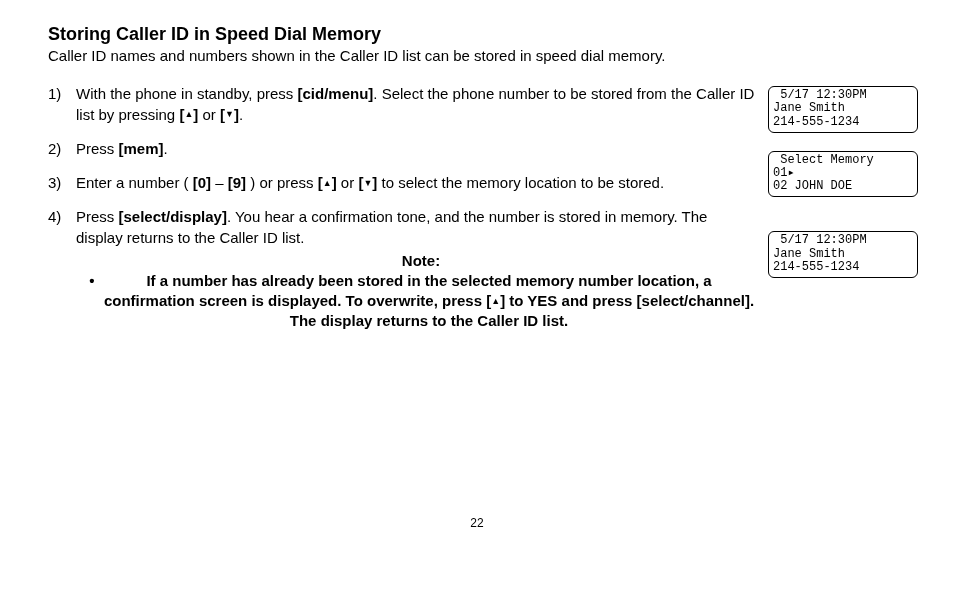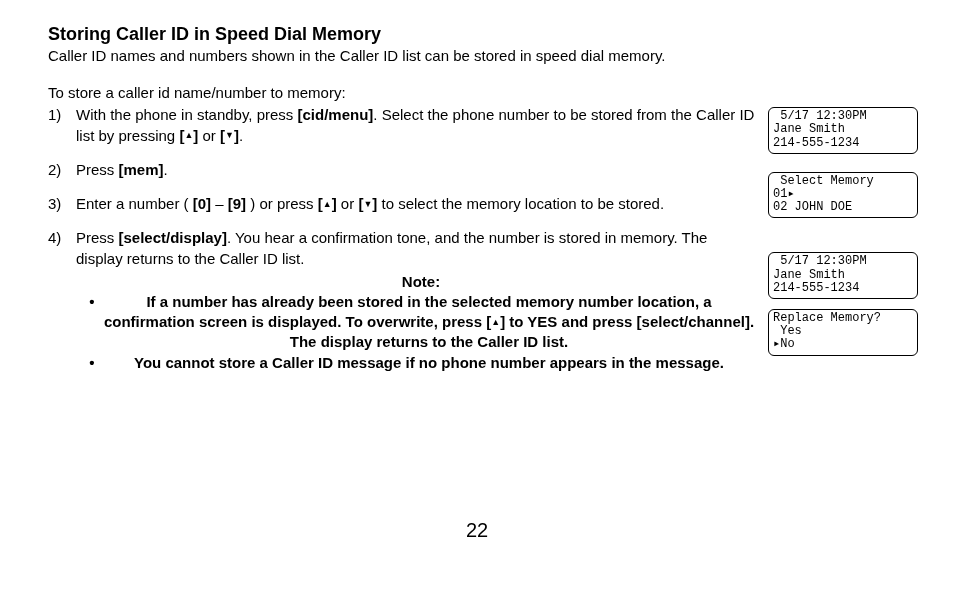--- a/index.html
+++ b/index.html
@@ -94,35 +94,34 @@
     font-family: "Courier New", monospace;
     font-size: 12px;
     line-height: 1.1;
     white-space: pre;
     margin-bottom: 18px;
     letter-spacing: 0px;
   }
   .lcd.tight { margin-bottom: 10px; }
   .page-num {
     position: absolute;
-    bottom: 4px;
+    bottom: 16px;
     left: 0; right: 0;
     text-align: center;
-    font-size: 20px;
+    font-size: 12px;
   }
 </style>
 </head>
 <body>
 
 <div class="page">
 
   <h1 class="title">Storing Caller ID in Speed Dial Memory</h1>
   <p class="intro">Caller ID names and numbers shown in the Caller ID list can be stored in speed dial memory.</p>
 
-  <p class="lead">To store a caller id name/number to memory:</p>
 
   <div class="main-flex">
 
     <div class="left-col">
       <ol class="steps">
 
         <li>
           <span class="step-num">1)</span>
           <span class="step-body">
             <span>With the phone in standby, press </span><span class="key">[cid/menu]</span><span>. Select the phone number to be stored from the Caller ID list by pressing </span><span class="key"><span>[</span><span class="tri">▲</span><span>]</span></span><span> or </span><span class="key"><span>[</span><span class="tri">▼</span><span>]</span></span><span>.</span>
@@ -153,42 +152,35 @@
 
       <div class="note-block">
         <div class="note-hd">Note:</div>
         <ul class="note-list">
           <li>
             <span class="bullet"></span>
             <span class="note-text">
               <span>If a number has already been stored in the selected memory number location, a confirmation screen is displayed. To overwrite, press [</span><span class="tri">▲</span><span>] to YES and press [select/channel]. The display returns to the Caller ID list.</span>
             </span>
           </li>
-          <li>
-            <span class="bullet"></span>
-            <span class="note-text">You cannot store a Caller ID message if no phone number appears in the message.</span>
-          </li>
         </ul>
       </div>
     </div>
 
     <div class="right-col">
       <div class="lcd"><span> 5/17 12:30PM</span>
 <span>Jane Smith</span>
 <span>214-555-1234</span></div>
 
       <div class="lcd" style="margin-bottom:34px;"><span> Select Memory</span>
 <span>01▸</span>
 <span>02 JOHN DOE</span></div>
 
       <div class="lcd tight"><span> 5/17 12:30PM</span>
 <span>Jane Smith</span>
 <span>214-555-1234</span></div>
 
-      <div class="lcd"><span>Replace Memory?</span>
-<span> Yes</span>
-<span>▸No</span></div>
     </div>
 
   </div>
 
   <div class="page-num">22</div>
 </div>
 
 </body></html>

